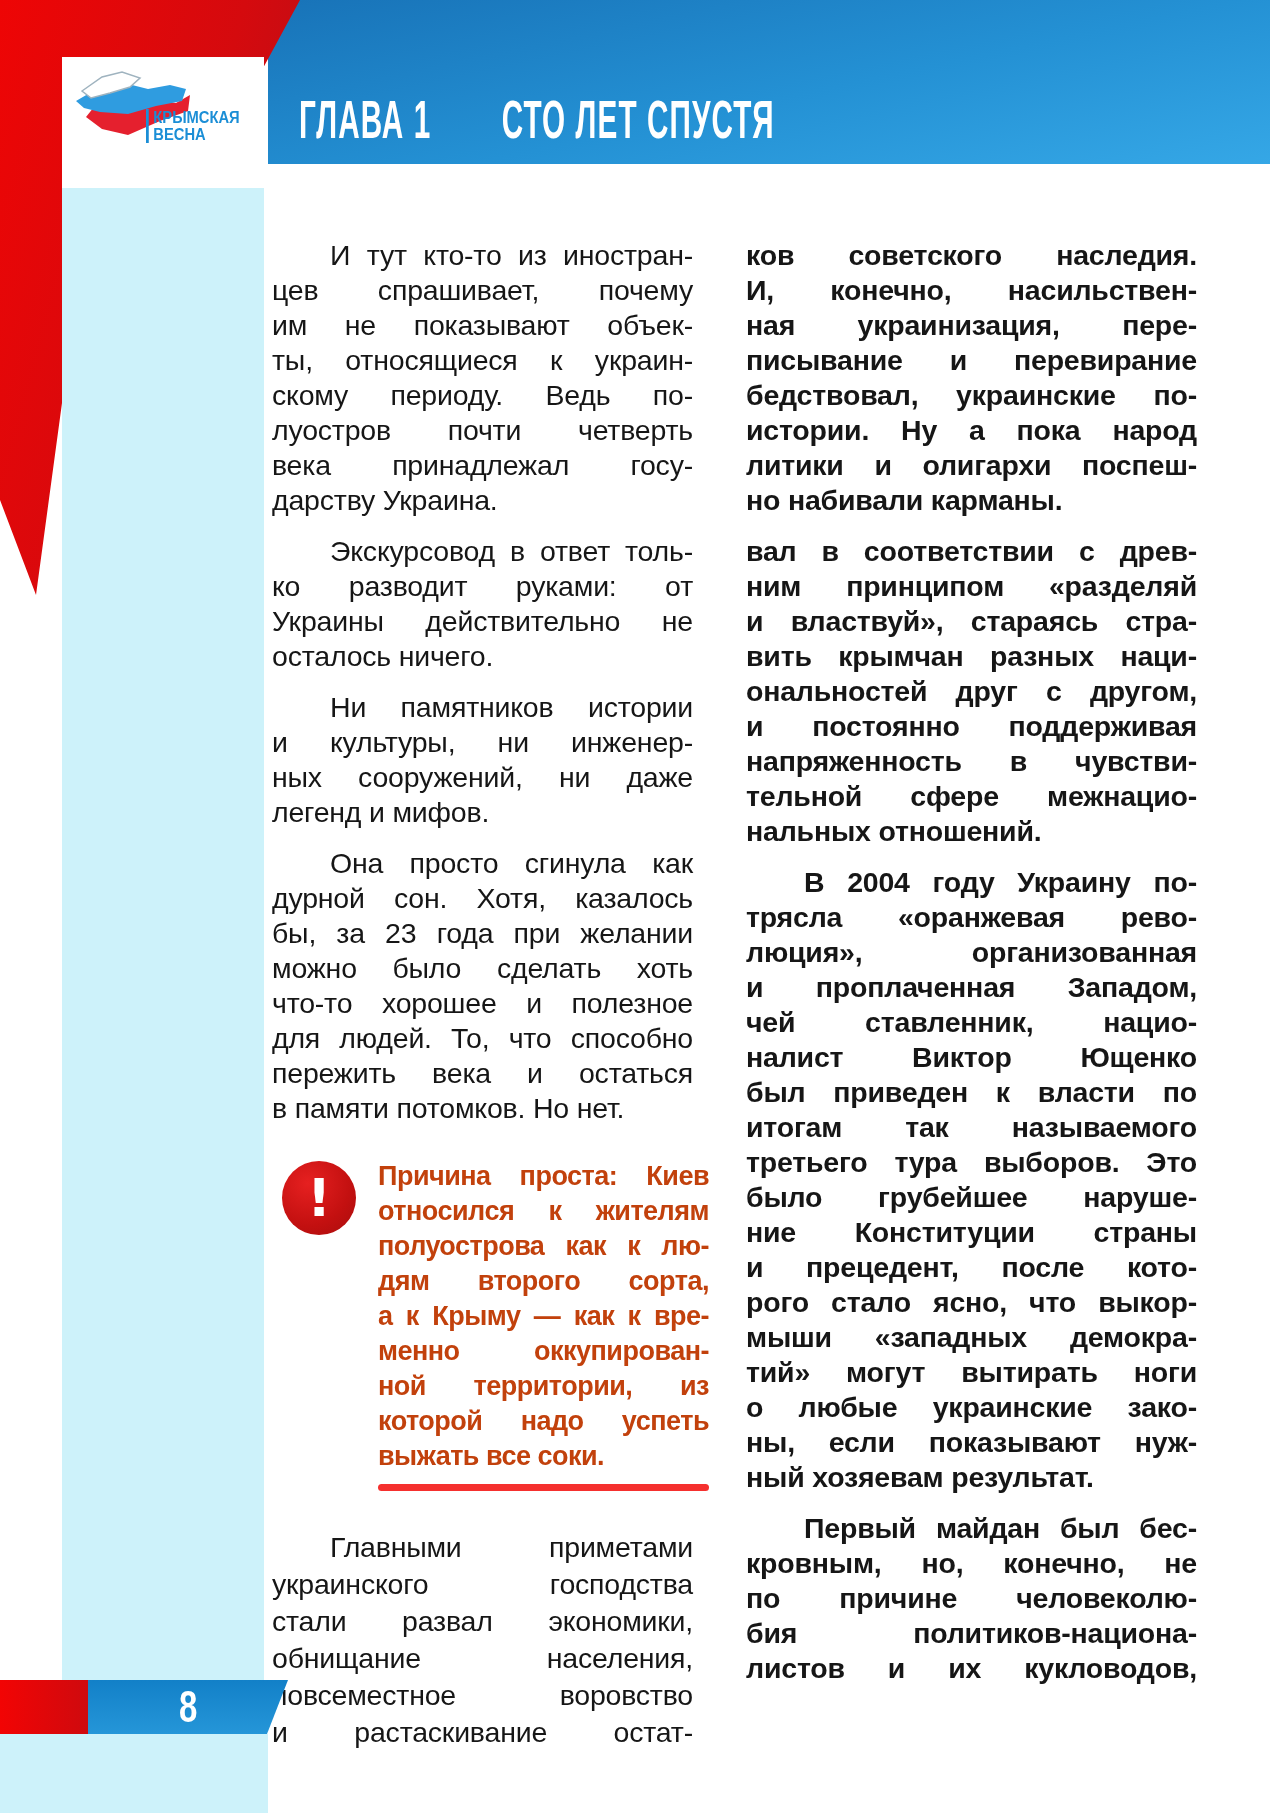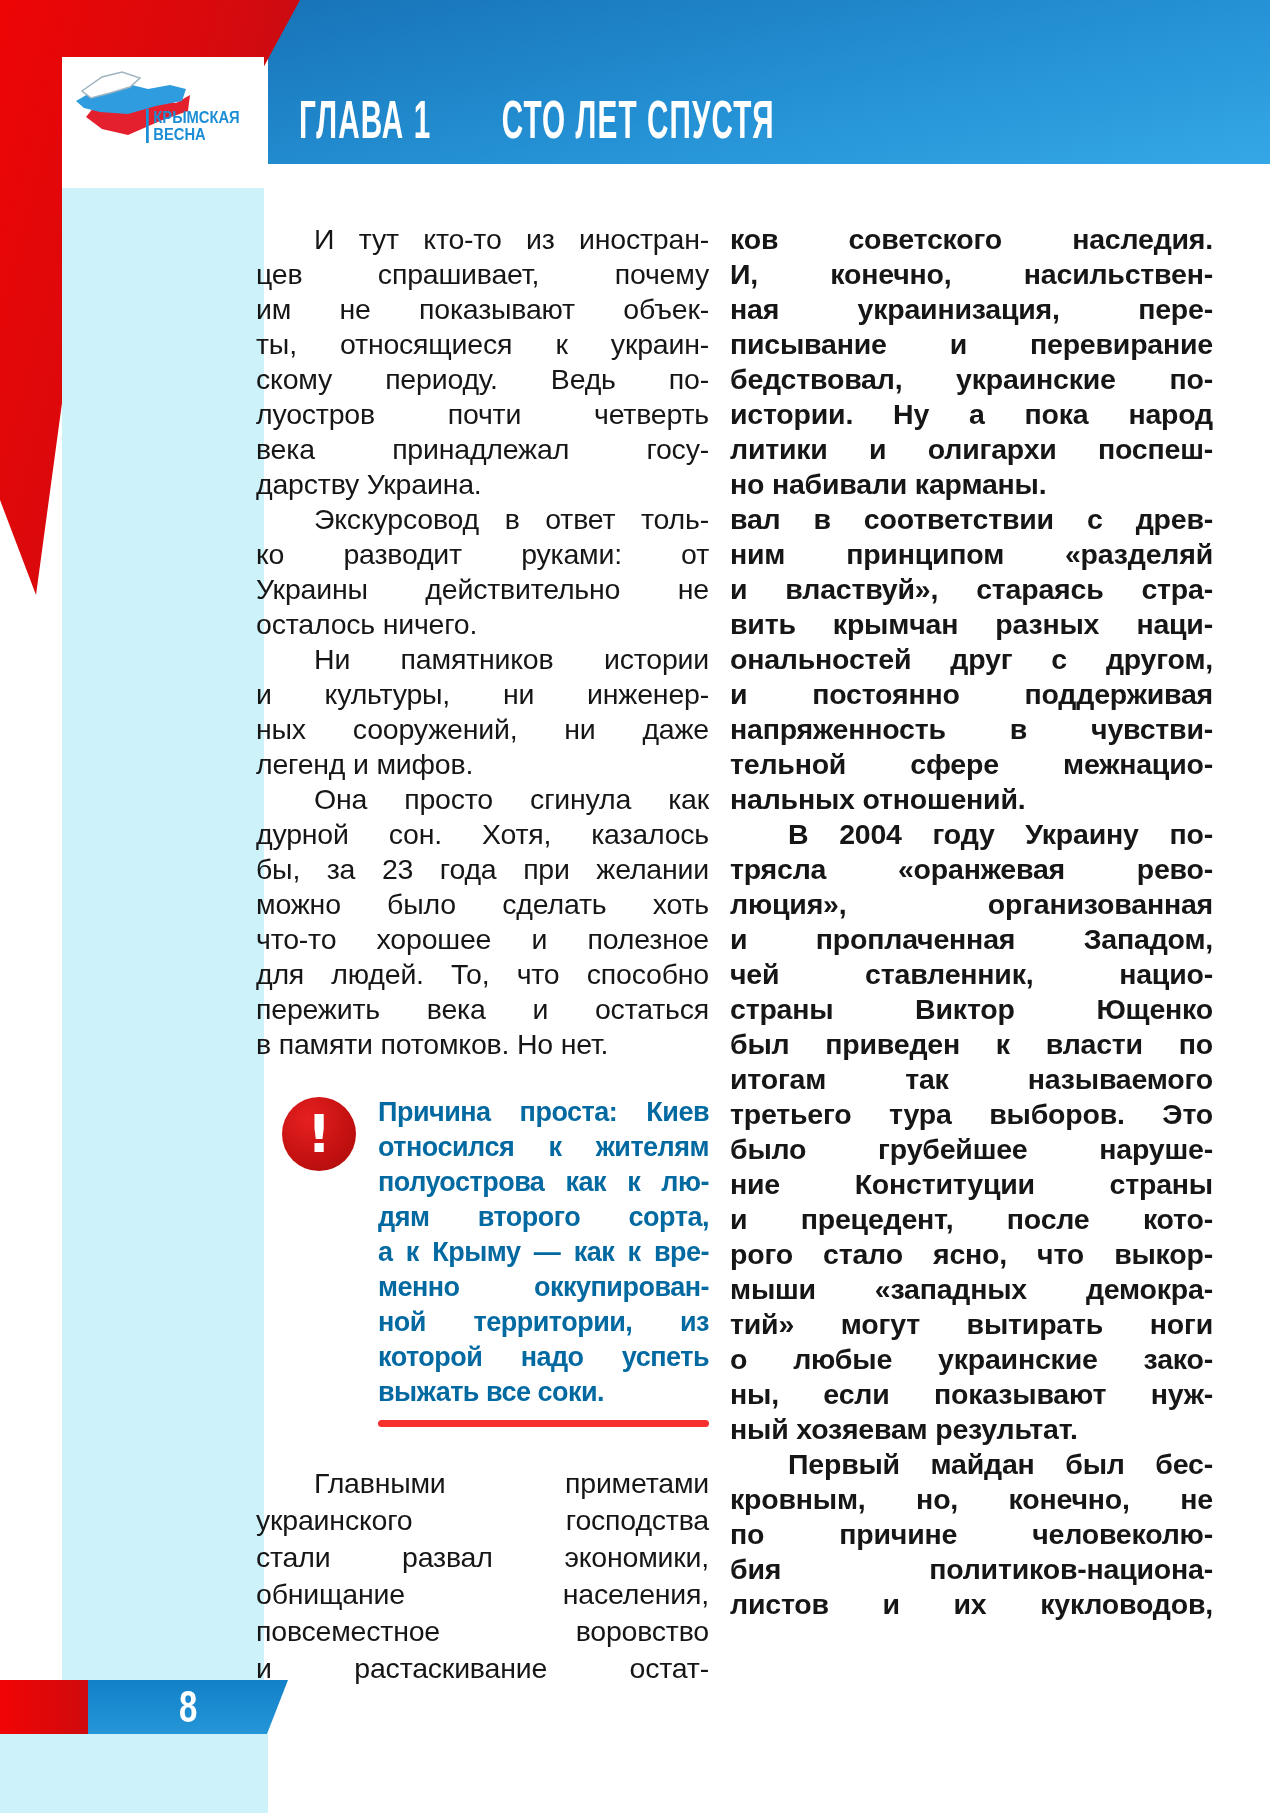--- a/index.html
+++ b/index.html
@@ -40,30 +40,30 @@
     position:absolute;left:88px;top:1680px;width:200px;height:54px;
     background:linear-gradient(180deg,#1280c8,#2596d8);
     clip-path:polygon(0 0,100% 0,89.5% 100%,0 100%);
     display:flex;align-items:center;justify-content:center;
   }
   .page-num{color:#fff;font-weight:bold;font-size:44px;transform:scaleX(0.75);}
   
   .col{position:absolute;top:222px;}
   .col-left{left:256px;width:453px;}
   .col-right{left:730px;width:483px;font-weight:bold;}
-  .para{margin:0;}
+  .para{margin:16px;}
   .line{
     text-align:justify;text-align-last:justify;text-justify:inter-word;
     font-size:28.5px;line-height:35px;letter-spacing:-0.2px;
   }
   .line.last{text-align-last:left;}
   .line.ind{text-indent:58px;}
   
   .callout{position:relative;margin-top:33px;padding-left:122px;}
-  .callout .line{font-weight:bold;font-size:27px;line-height:35px;letter-spacing:-0.5px;color:#0369a1;}
+  .callout .line{font-weight:bold;font-size:27px;line-height:35px;letter-spacing:-0.5px;color:#c2410c;}
   .callout-icon{
     position:absolute;left:26px;top:2px;width:74px;height:74px;border-radius:50%;
     background:radial-gradient(circle at 35% 30%,#e62020,var(--callout-red,#c31010) 60%,#a80d0d);
     display:flex;align-items:center;justify-content:center;
   }
   .callout-icon span{color:#fff;font-weight:bold;font-size:52px;line-height:52px;font-family:"DejaVu Sans",sans-serif;}
   .callout-rule{height:7px;border-radius:4px;background:var(--rule-red,#f5302e);margin-top:10px;}
   .para.after-callout{margin-top:38px;}
   .para.closing .line{line-height:37px;}
 </style>
@@ -173,21 +173,21 @@
         <div class="line">напряженность в чувстви-</div>
         <div class="line">тельной сфере межнацио-</div>
         <div class="line last">нальных отношений.</div>
       </div>
       <div class="para">
         <div class="line ind">В 2004 году Украину по-</div>
         <div class="line">трясла «оранжевая рево-</div>
         <div class="line">люция», организованная</div>
         <div class="line">и проплаченная Западом,</div>
         <div class="line">чей ставленник, нацио-</div>
-        <div class="line">страны Виктор Ющенко</div>
+        <div class="line">налист Виктор Ющенко</div>
         <div class="line">был приведен к власти по</div>
         <div class="line">итогам так называемого</div>
         <div class="line">третьего тура выборов. Это</div>
         <div class="line">было грубейшее наруше-</div>
         <div class="line">ние Конституции страны</div>
         <div class="line">и прецедент, после кото-</div>
         <div class="line">рого стало ясно, что выкор-</div>
         <div class="line">мыши «западных демокра-</div>
         <div class="line">тий» могут вытирать ноги</div>
         <div class="line">о любые украинские зако-</div>

